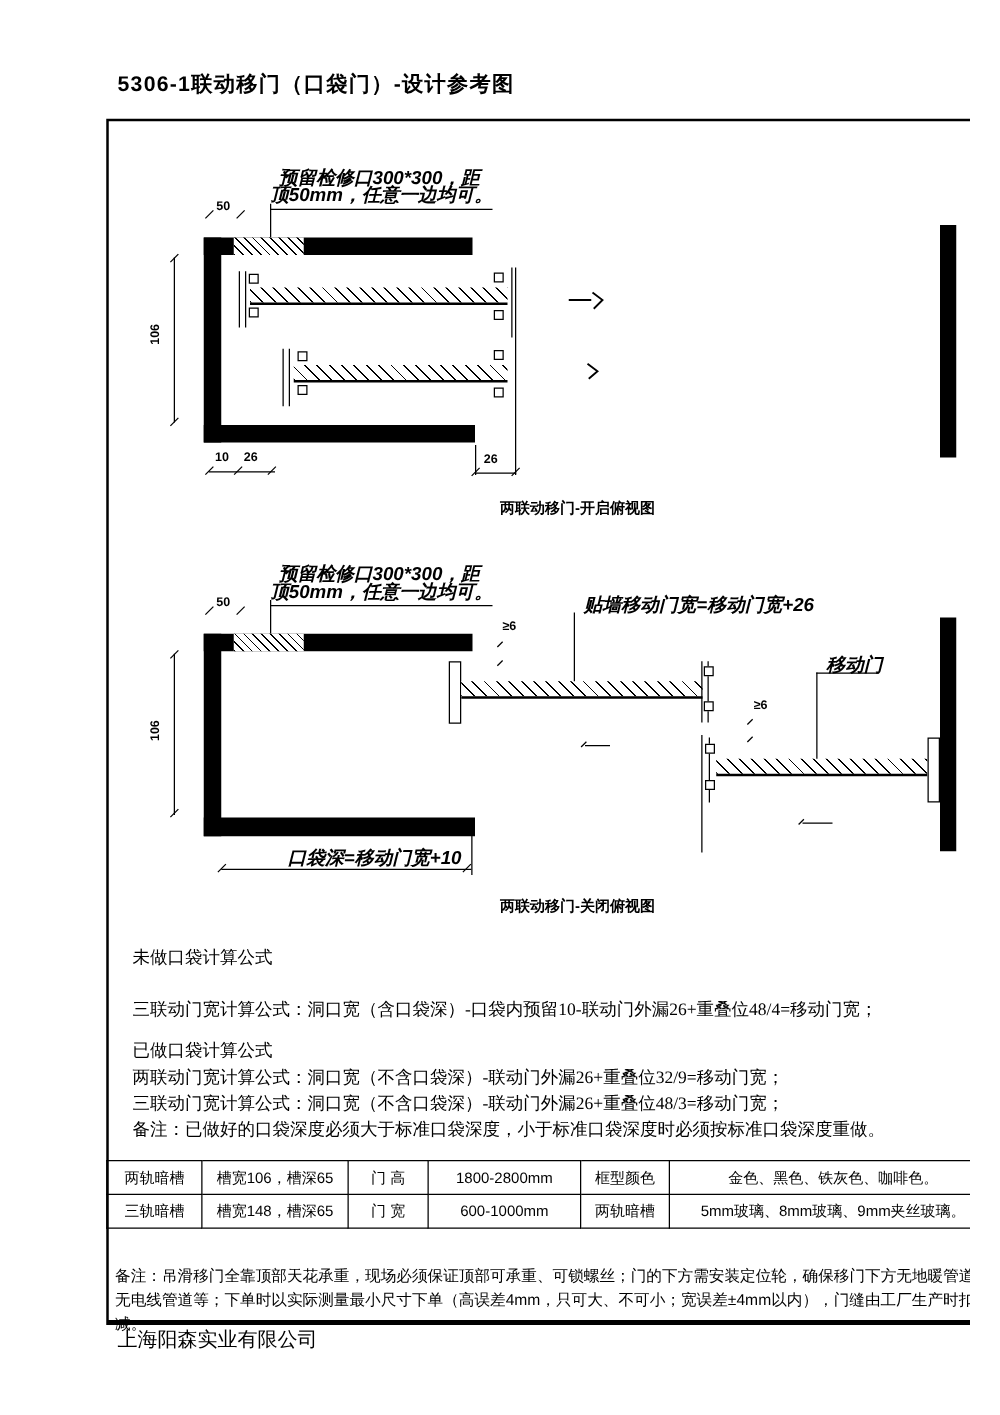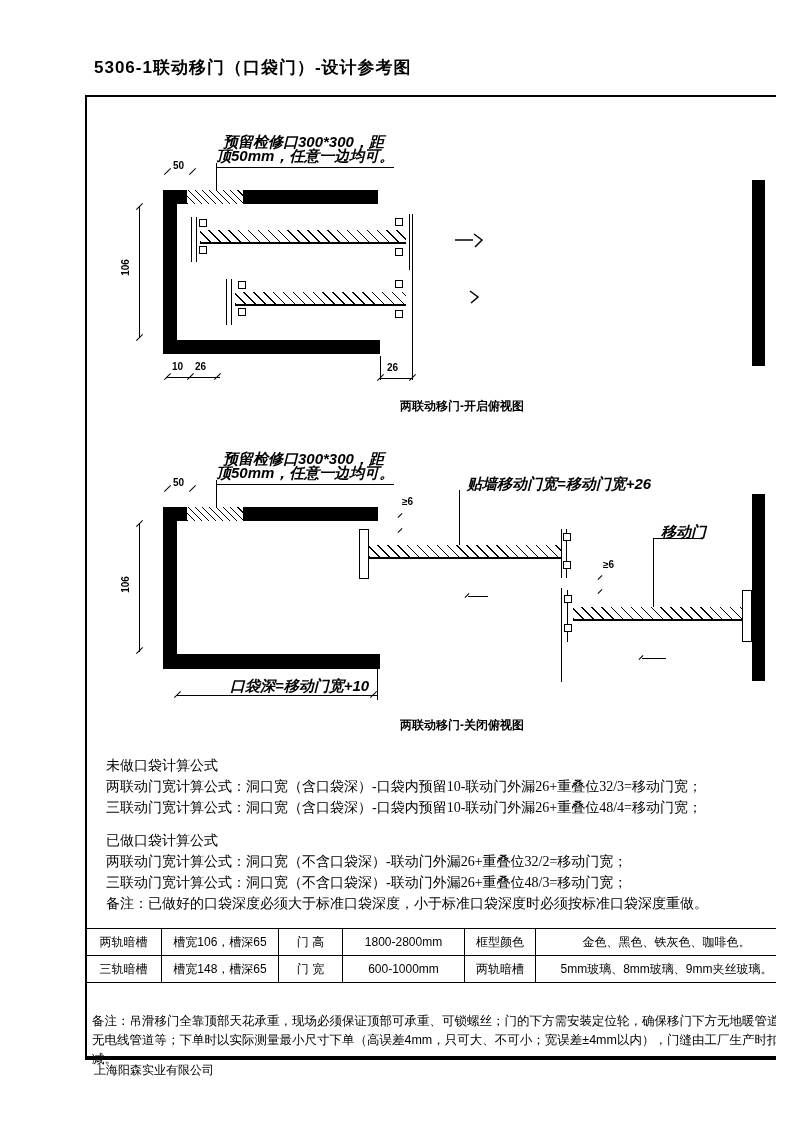--- a/index.html
+++ b/index.html
@@ -25,21 +25,21 @@
   .ann{position:absolute;font-size:15px;white-space:nowrap;font-weight:bold;font-style:italic;}
   .note2{border-bottom:1px solid #000;padding-bottom:1px;}
   .cap{position:absolute;font-size:12px;white-space:nowrap;font-weight:bold;}
   .formula{position:absolute;left:66px;font-size:14px;white-space:nowrap;font-family:Liberation Serif, serif;}
   .spec{position:absolute;left:45px;top:928px;width:712px;border-collapse:collapse;
         table-layout:fixed;font-size:12px;}
   .spec td{border:1px solid #000;height:26px;text-align:center;padding:0 3px;
            overflow:hidden;white-space:nowrap;}
   .spec td.tl{text-align:left;}
   .tbl-note{position:absolute;left:52px;top:1012px;width:698px;font-size:12.5px;line-height:19px;}
-  .footer-co{position:absolute;left:54px;top:1062px;font-size:12px;}
+  .footer-co{position:absolute;left:54px;top:1062px;font-size:16px;}
   .footer-pg{position:absolute;left:0;top:1067px;width:800px;text-align:center;
              font-size:11px;color:#8c8c8c;}
 </style>
 </head>
 <body>
 
 <div class="page">
 
   <div class="doc-title">5306-1联动移门（口袋门）-设计参考图</div>
 
@@ -161,24 +161,23 @@
 
   <div class="ann" style="left:190px;top:677px;">口袋深=移动门宽+10</div>
   <div class="hline" style="left:137px;top:695px;width:200px;"></div>
   <div class="tick" style="left:133px;top:694px;"></div>
   <div class="tick" style="left:329px;top:694px;"></div>
   <div class="vline" style="left:337px;top:667px;height:33px;"></div>
 
   <div class="cap" style="left:360px;top:717px;">两联动移门-关闭俯视图</div>
 
   <div class="formula" style="top:757px;">未做口袋计算公式</div>
-  <div class="formula" style="top:778px;">两联动门宽计算公式：洞口宽（含口袋深）-口袋内预留10-联动门外漏26+重叠位32/3=移动门宽；</div>
   <div class="formula" style="top:799px;">三联动门宽计算公式：洞口宽（含口袋深）-口袋内预留10-联动门外漏26+重叠位48/4=移动门宽；</div>
   <div class="formula" style="top:832px;">已做口袋计算公式</div>
-  <div class="formula" style="top:853px;">两联动门宽计算公式：洞口宽（不含口袋深）-联动门外漏26+重叠位32/2=移动门宽；</div>
+  <div class="formula" style="top:853px;">两联动门宽计算公式：洞口宽（不含口袋深）-联动门外漏26+重叠位32/9=移动门宽；</div>
   <div class="formula" style="top:874px;">三联动门宽计算公式：洞口宽（不含口袋深）-联动门外漏26+重叠位48/3=移动门宽；</div>
   <div class="formula" style="top:895px;">备注：已做好的口袋深度必须大于标准口袋深度，小于标准口袋深度时必须按标准口袋深度重做。</div>
 
   <table class="spec">
     <colgroup>
       <col style="width:76px">
         <col style="width:117px">
         <col style="width:64px">
       <col style="width:122px">
         <col style="width:71px">

